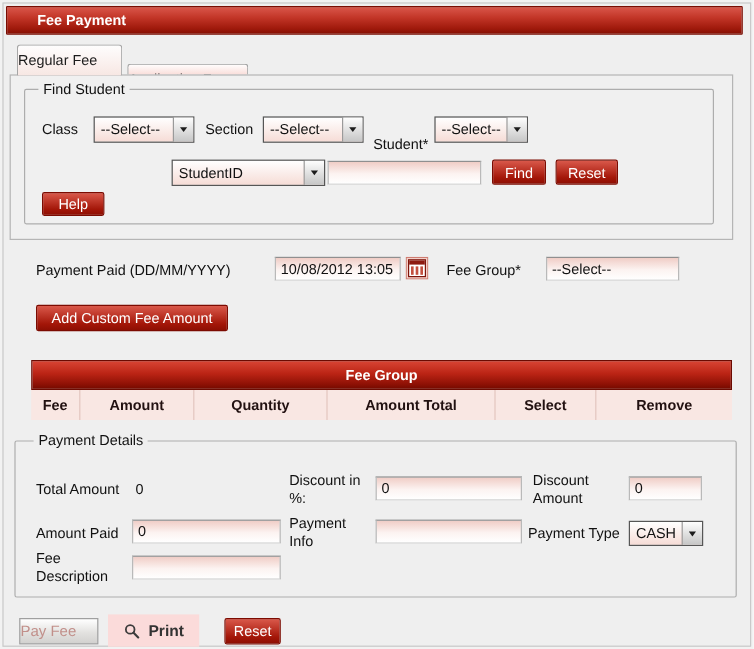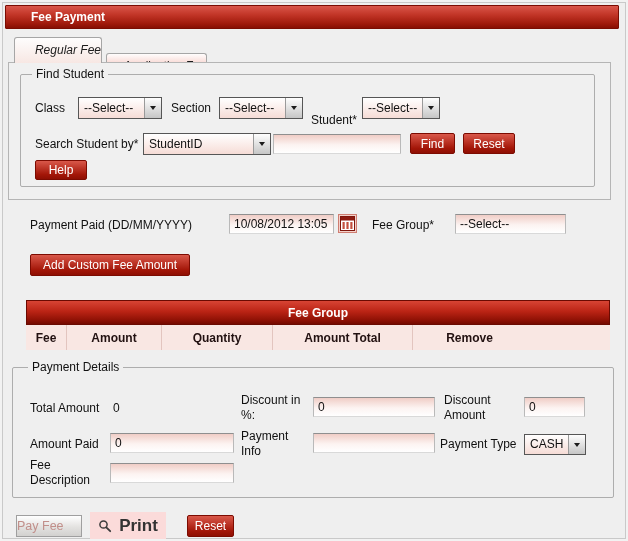--- a/index.html
+++ b/index.html
@@ -12,23 +12,23 @@
   .win { position:absolute; inset:2px; border:1px solid #c9c9c9; background:#efefef; }
 
   .titlebar {
     position:absolute; left:5px; top:5px; width:614px; height:24px;
     background:linear-gradient(180deg,#d9564a 0%,#c23527 40%,#a01a0c 80%,#870f03 100%);
     border:1px solid #7a0c02; border-radius:1px;
     color:#ffffff; font-weight:bold; line-height:22px; padding-left:25px;
   }
 
   .tab {
-    position:absolute; top:37px; height:26px; text-align:right;
+    position:absolute; top:37px; height:26px; text-align:left;
     border:1px solid #a6a6a6; border-bottom:none; border-radius:3px 3px 0 0;
-    line-height:25px; color:#1c1c1c; cursor:pointer;font-style:italic;
+    line-height:25px; color:#1c1c1c; cursor:pointer;
   }
   .tab.active { left:14px; width:88px; background:linear-gradient(180deg,#fefdfd 0%,#f7e7e3 100%); z-index:3; height:26px; }
   .tab.inactive { left:106px; width:101px; height:25px; background:linear-gradient(180deg,#fffdfd 0%,#efa195 100%);margin-top:16px; }
 
   .tabpanel { position:absolute; left:8px; top:62px; width:603px; height:138px;
     border:1px solid #b5b5b5; background:#f0f0f0; }
 
   .fset { position:absolute; border:1px solid #adadad; border-radius:2px; }
   .fset-legend { position:absolute; padding:0 4px; color:#111; }
 
@@ -77,21 +77,21 @@
     position:absolute; left:16px; top:515px; width:66px; height:22px;
     background:linear-gradient(180deg,#ffffff 0%,#e3e2e0 55%,#d2d1cf 100%);
     border:1px solid #9f9f9f; color:#c18f8a; font-size:12.5px;
     display:flex; align-items:center; justify-content:flex-start;
   }
   .printarea {
     position:absolute; left:90px; top:512px; width:76px; height:27px;
     background:#fbdbda; display:flex; align-items:center; justify-content:center; gap:7px;
     cursor:pointer;
   }
-  .printarea .ptxt { font-weight:bold; color:#333; font-size:17px; }
+  .printarea .ptxt { font-weight:bold; color:#333; font-size:13px; }
 </style>
 </head>
 <body>
 
 <div id="screen">
   <div class="win"></div>
 
   <div class="titlebar">
     <span>Fee Payment</span>
   </div>
@@ -125,21 +125,20 @@
   </div>
 
   <span class="lbl" style="left:311px; top:101px;margin-top:12px;">Student*</span>
   <div class="combo" style="left:362px; top:97px; width:78px;">
     <span class="combo-text">--Select--</span>
     <span class="combo-btn">
         <span class="arr"></span>
       </span>
   </div>
 
-  <span class="lbl" style="left:35px; top:137px;">Search Student by*</span>
   <div class="combo" style="left:143px; top:133px; width:128px;">
     <span class="combo-text">StudentID</span>
     <span class="combo-btn">
         <span class="arr"></span>
       </span>
   </div>
   <input class="tin" style="left: 273px; top: 134px; width: 128px;" value="">
   <div class="rbtn" style="left:410px; top:133px; width:45px; height:21px;">
     <span>Find</span>
   </div>
@@ -170,20 +169,21 @@
   </div>
 
   <div class="band">
     <span>Fee Group</span>
   </div>
   <div class="thead">
     <div class="th" style="width:41px;">Fee</div>
     <div class="th" style="width:95px;">Amount</div>
     <div class="th" style="width:111px;">Quantity</div>
     <div class="th" style="width:140px;">Amount Total</div>
+    <div class="th" style="width:84px;">Select</div>
     <div class="th" style="width:113px;">Remove</div>
   </div>
 
   <div class="fset" style="left:12px; top:367px; width:602px; height:131px;"></div>
   <span class="fset-legend" style="left:28px; top:360px; background:#efefef;">Payment Details</span>
 
   <span class="lbl" style="left:30px; top:401px;">Total Amount</span>
   <span class="lbl" style="left:113px; top:401px;">0</span>
 
   <span class="lbl2" style="left:241px; top:393px; width:70px;">Discount in %:</span>

